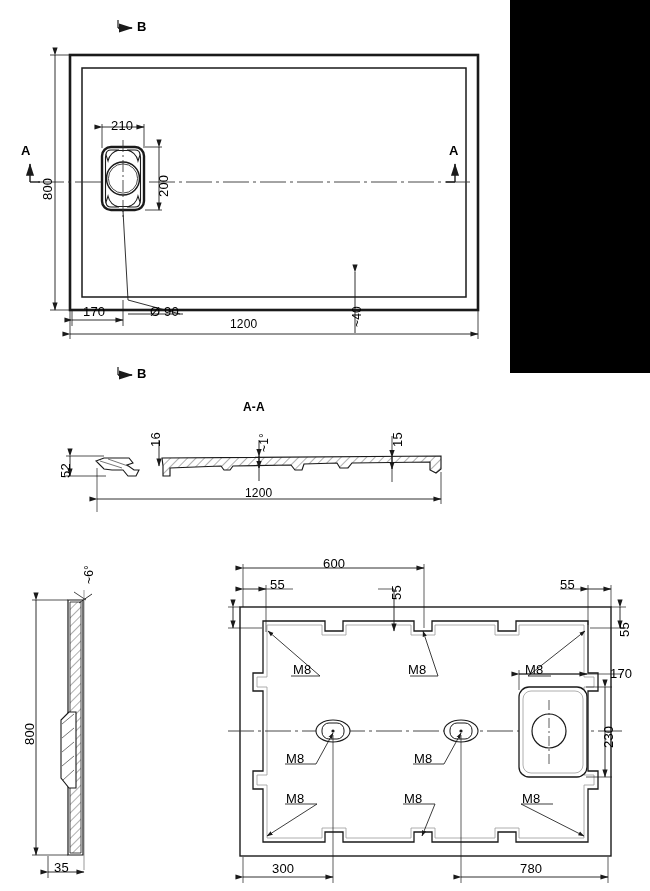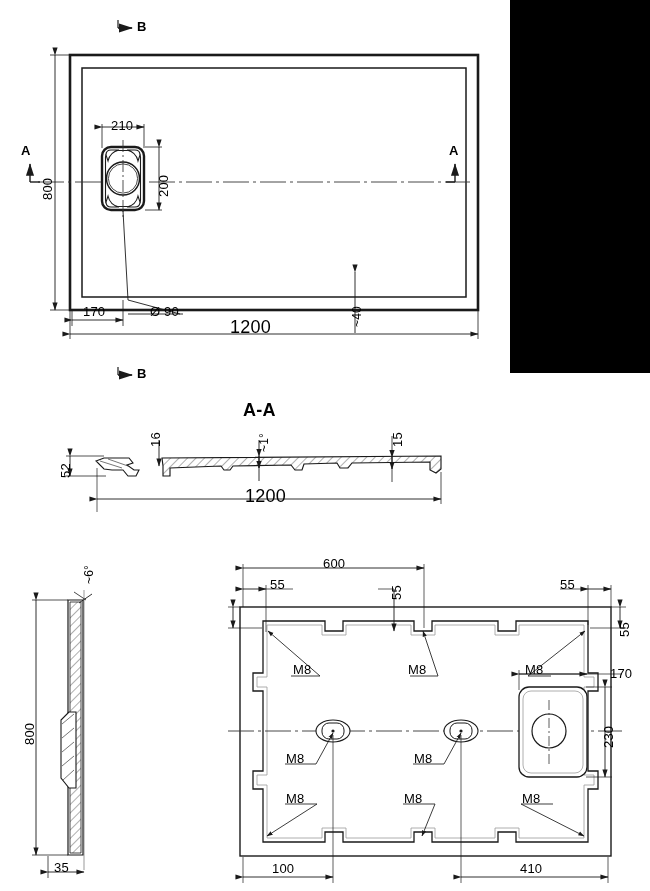--- a/index.html
+++ b/index.html
@@ -3,21 +3,21 @@
 <meta charset="utf-8">
 <style>
   html,body{margin:0;padding:0;background:#ffffff;}
   body{width:650px;height:891px;position:relative;overflow:hidden;
        font-family:"Liberation Sans",sans-serif;color:#000;}
   .stage{position:absolute;left:0;top:0;width:650px;height:891px;}
   svg.draw{position:absolute;left:0;top:0;width:650px;height:891px;}
   .dimtxt{position:absolute;font-size:13px;font-family:"Liberation Sans",sans-serif;
           color:#000;white-space:nowrap;letter-spacing:0.2px;}
   .dimtxt.sm{font-size:12px;}
-  .dimtxt.lg{font-size:18px;}
+  .dimtxt.lg{font-size:12px;}
   .rot90{transform:rotate(-90deg);transform-origin:left top;}
   .blackbox{position:absolute;background:#000000;}
   .marklbl{position:absolute;font-size:13px;font-weight:600;}
 </style>
 </head>
 <body>
 
 <div class="stage">
 
   <svg class="draw" viewBox="0 0 650 891">
@@ -272,22 +272,22 @@
   <div class="dimtxt" style="left:54px;top:860px;">35</div>
   <div class="dimtxt rot90 sm" style="left:82px;top:584px;">~6°</div>
 
   <div class="dimtxt" style="left:323px;top:556px;text-align:center;">600</div>
   <div class="dimtxt" style="left:270px;top:577px;">55</div>
   <div class="dimtxt rot90" style="left:389px;top:600px;">55</div>
   <div class="dimtxt" style="left:560px;top:577px;">55</div>
   <div class="dimtxt rot90" style="left:617px;top:637px;">55</div>
   <div class="dimtxt" style="left:610px;top:666px;">170</div>
   <div class="dimtxt rot90" style="left:601px;top:748px;">230</div>
-  <div class="dimtxt" style="left:272px;top:861px;">100</div>
-  <div class="dimtxt" style="left:520px;top:861px;">410</div>
+  <div class="dimtxt" style="left:272px;top:861px;">300</div>
+  <div class="dimtxt" style="left:520px;top:861px;">780</div>
 
   <div class="dimtxt" style="left:293px;top:662px;">M8</div>
   <div class="dimtxt" style="left:408px;top:662px;">M8</div>
   <div class="dimtxt" style="left:525px;top:662px;">M8</div>
   <div class="dimtxt" style="left:286px;top:751px;">M8</div>
   <div class="dimtxt" style="left:414px;top:751px;">M8</div>
   <div class="dimtxt" style="left:286px;top:791px;">M8</div>
   <div class="dimtxt" style="left:404px;top:791px;">M8</div>
   <div class="dimtxt" style="left:522px;top:791px;">M8</div>
 

